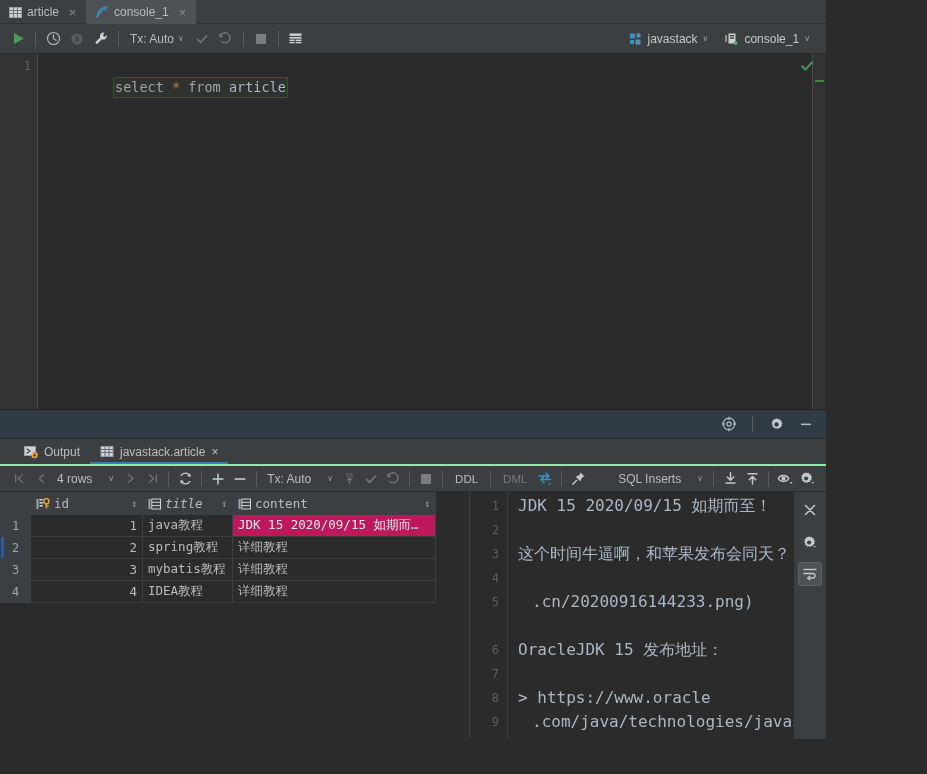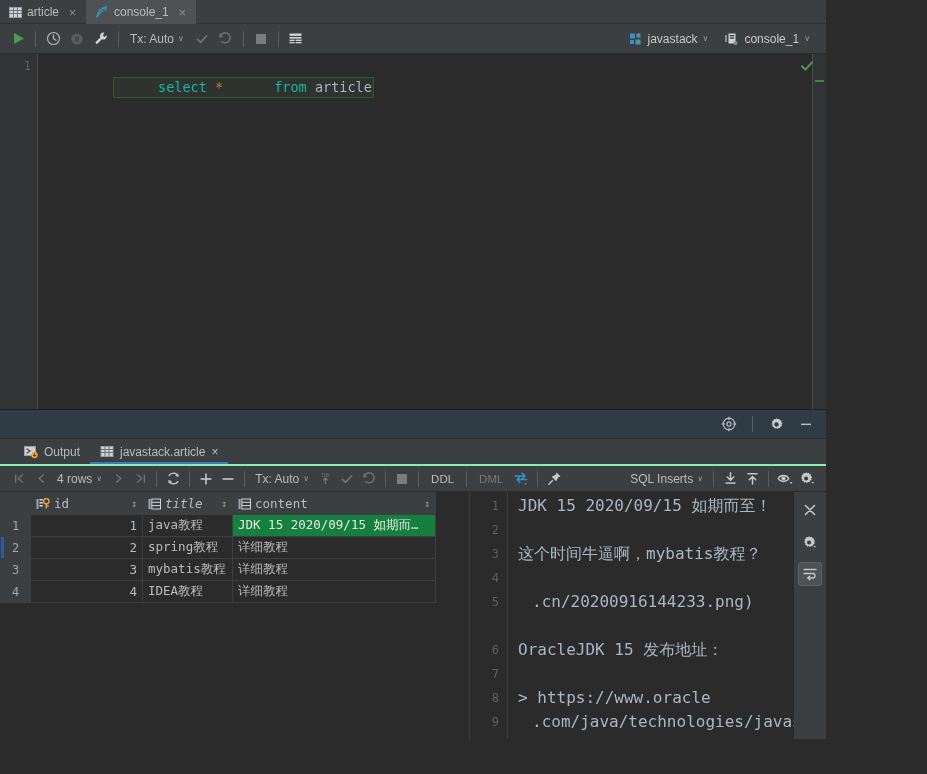--- a/index.html
+++ b/index.html
@@ -74,21 +74,21 @@
   .code-line {
     font-family: "DejaVu Sans Mono", monospace;
     font-size: 13.5px; line-height: 19px;
     padding-left: 10px; white-space: pre;
   }
   .stmt-box {
     display: inline-block;
     border: 1px solid #2d5a2d; background: #2f332f;
     padding: 0 1px;
   }
-  .kw { color: #14b8a6; margin-left: 43px; }
+  .kw { color: #a3a3a3; }
   .op { color: #cc7832; }
   .tbl { color: #a9b7c6; }
   .right-gutter {
     position: absolute; right: 0; top: 0; width: 14px; height: 100%;
     background: #313335; border-left: 1px solid #4b4b4b;
   }
   .ok-check { position: absolute; right: 12px; top: 5px; }
   .ok-bar { position: absolute; right: 2px; top: 26px; width: 9px; height: 2px; background: #3a8a3a; }
 
   
@@ -120,21 +120,21 @@
   .res-toolbar {
     height: 26px; background: #3c3f41;
     display: flex; align-items: center; padding: 0 8px;
     border-bottom: 1px solid #2b2b2b;
   }
   .rt-btn {
     width: 22px; height: 22px;
     display: flex; align-items: center; justify-content: center;
   }
   .rows-chip {
-    display: flex; align-items: center; gap: 4px;
+    display: flex; align-items: center; gap: 16px;
     font-size: 12px; color: #bbbbbb; padding: 0 5px;
   }
   .txt-btn { font-size: 11.5px; padding: 0 7px; color: #bbbbbb; }
   .txt-btn.dim { color: #787878; }
   .res-right { margin-left: auto; display: flex; align-items: center; }
 
   
   .content { display: flex; height: 247px; background: #2b2b2b; }
 
   
@@ -160,21 +160,21 @@
   .col-rn { width: 30px; }
   .col-id { width: 112px; }
   .col-title { width: 90px; font-style: italic; }
   .col-content { width: 203px; }
   td.rn {
     background: #3c3f41; color: #9aa7b0; text-align: center;
     font-size: 12px; padding: 0;
   }
   td.idv { text-align: right; color: #bbbbbb; }
   td.txt { color: #bbbbbb; margin-top: 12px; }
-  td.sel { background: #15803d; color: #e8e8e8; }
+  td.sel { background: #be185d; color: #e8e8e8; }
   tr.cur td.rn { box-shadow: inset 3px 0 0 #2d5b9e; }
 
   
   .viewer { width: 357px; display: flex; background: #2b2b2b; border-left: 1px solid #3c3f41; }
   .v-gutter {
     width: 38px; background: #2b2b2b; text-align: right; padding-right: 8px;
     padding-top: 2px;
     font-family: "DejaVu Sans Mono", monospace; font-size: 12px; color: #5c6063;
     border-right: 1px solid #3c3f41;
   }
@@ -611,21 +611,21 @@
         <div>5</div>
         <div></div>
         <div>6</div>
         <div>7</div>
         <div>8</div>
         <div>9</div>
       </div>
       <div class="v-text">
         <div class="ln">JDK 15 2020/09/15 如期而至！</div>
         <div class="ln"></div>
-        <div class="ln">这个时间牛逼啊，mybatis教程？</div>
+        <div class="ln">这个时间牛逼啊，和苹果发布会同天？</div>
         <div class="ln"></div>
         <div class="ln cont">.cn/20200916144233.png)</div>
         <div class="ln"></div>
         <div class="ln">OracleJDK 15 发布地址：</div>
         <div class="ln"></div>
         <div class="ln">&gt; https://www.oracle</div>
         <div class="ln cont">.com/java/technologies/javase</div>
 
       </div>
       <div class="v-side">

